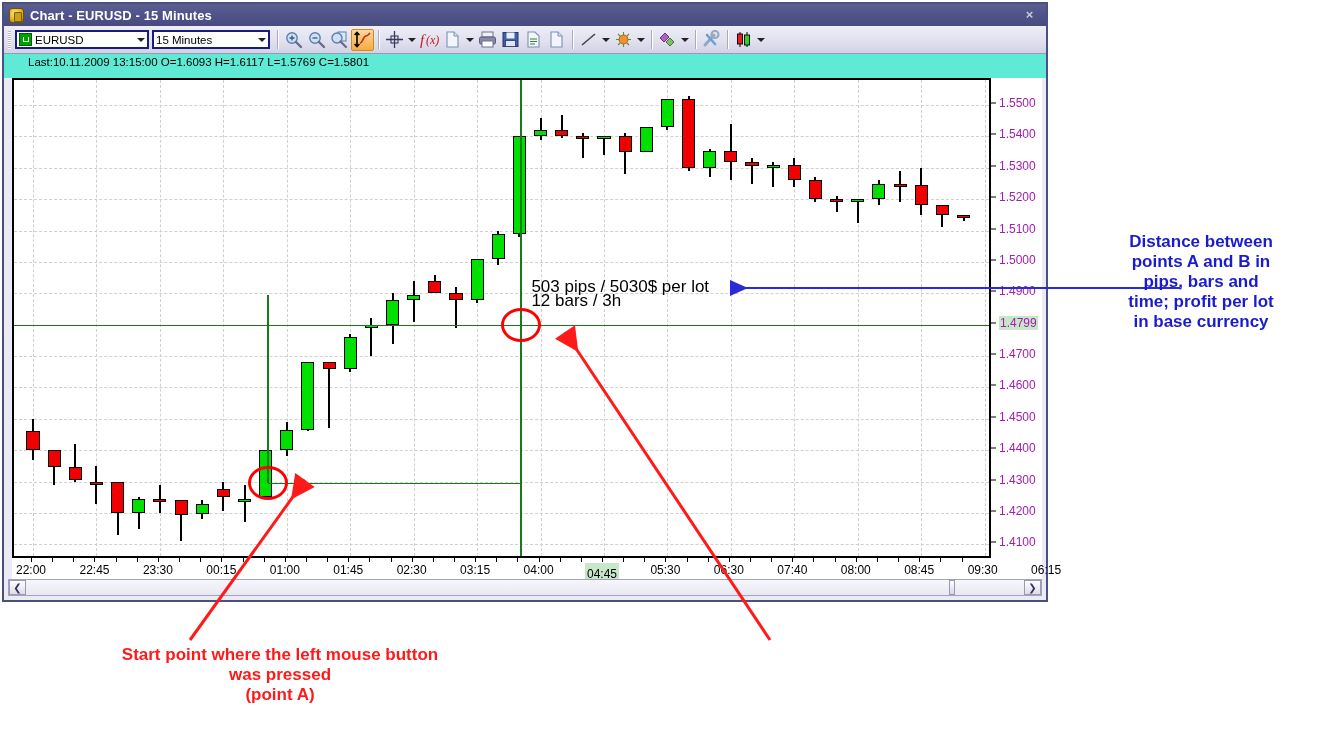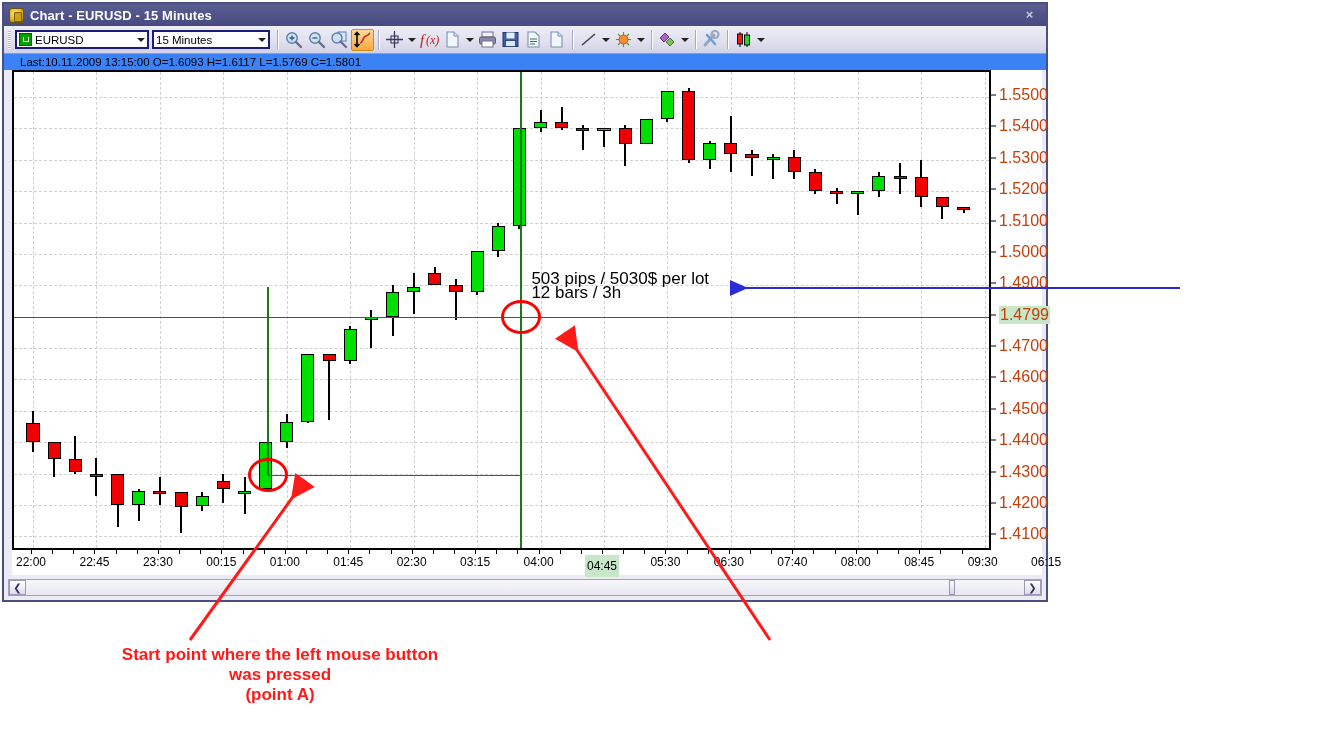--- a/index.html
+++ b/index.html
@@ -147,25 +147,25 @@
   .tdrop {
     width: 12px; height: 22px;
     display: flex; align-items: center; justify-content: center;
     cursor: pointer; flex: none;
   }
   .tdrop .caret { margin-left: 0; }
 
   
   .quoteline {
     position: relative;
-    height: 16px;
-    background: #3b82f6;
+    height: 24px;
+    background: #5eead4;
     font-size: 11.5px;
     color: #000;
-    padding-left: 16px;
+    padding-left: 24px;
     line-height: 16px;
     white-space: nowrap;
     box-sizing: border-box;
   }
 
   
   .chart-wrap {
     position: relative;
     margin: 0 0 0 8px;
     width: 1030px;
@@ -189,22 +189,22 @@
     width: 60px; height: 480px;
   }
   .axis-right .spine {
     position: absolute; left: 0; top: 0;
     width: 2px; height: 100%;
     background: #000;
   }
   .ylabel {
     position: absolute;
     left: 10px;
-    font-size: 16px;
-    color: #c2410c;
+    font-size: 12px;
+    color: #a21caf;
     white-space: nowrap;
     transform: translateY(-50%);
   }
   .ytick {
     position: absolute;
     left: 2px;
     width: 5px; height: 1px;
     background: #000;
     transform: translateY(-50%);
   }
@@ -757,19 +757,24 @@
       </marker>
       <marker id="redarrow" markerWidth="9" markerHeight="8" refX="8" refY="4" orient="auto">
         <path d="M8,0 L0,4 L8,8 Z" fill="#ff1a1a"></path>
       </marker>
     </defs>
     <line x1="1180" y1="288" x2="730" y2="288" stroke="#2a2ad8" stroke-width="2" marker-end="url(#bluearrow)"></line>
     <line x1="190" y1="640" x2="305" y2="480" stroke="#ff1a1a" stroke-width="3" marker-end="url(#redarrow)"></line>
     <line x1="770" y1="640" x2="565" y2="332" stroke="#ff1a1a" stroke-width="3" marker-end="url(#redarrow)"></line>
   </svg>
 
+  <div class="annot blue" style="left:1085px; top:232px; width:232px;">Distance between
+points A and B in
+pips, bars and
+time; profit per lot
+in base currency</div>
 
   <div class="annot red" style="left:10px; top:645px; width:540px;">Start point where the left mouse button
 was pressed
 (point A)</div>
 
 
 </div>
 
 </body></html>

